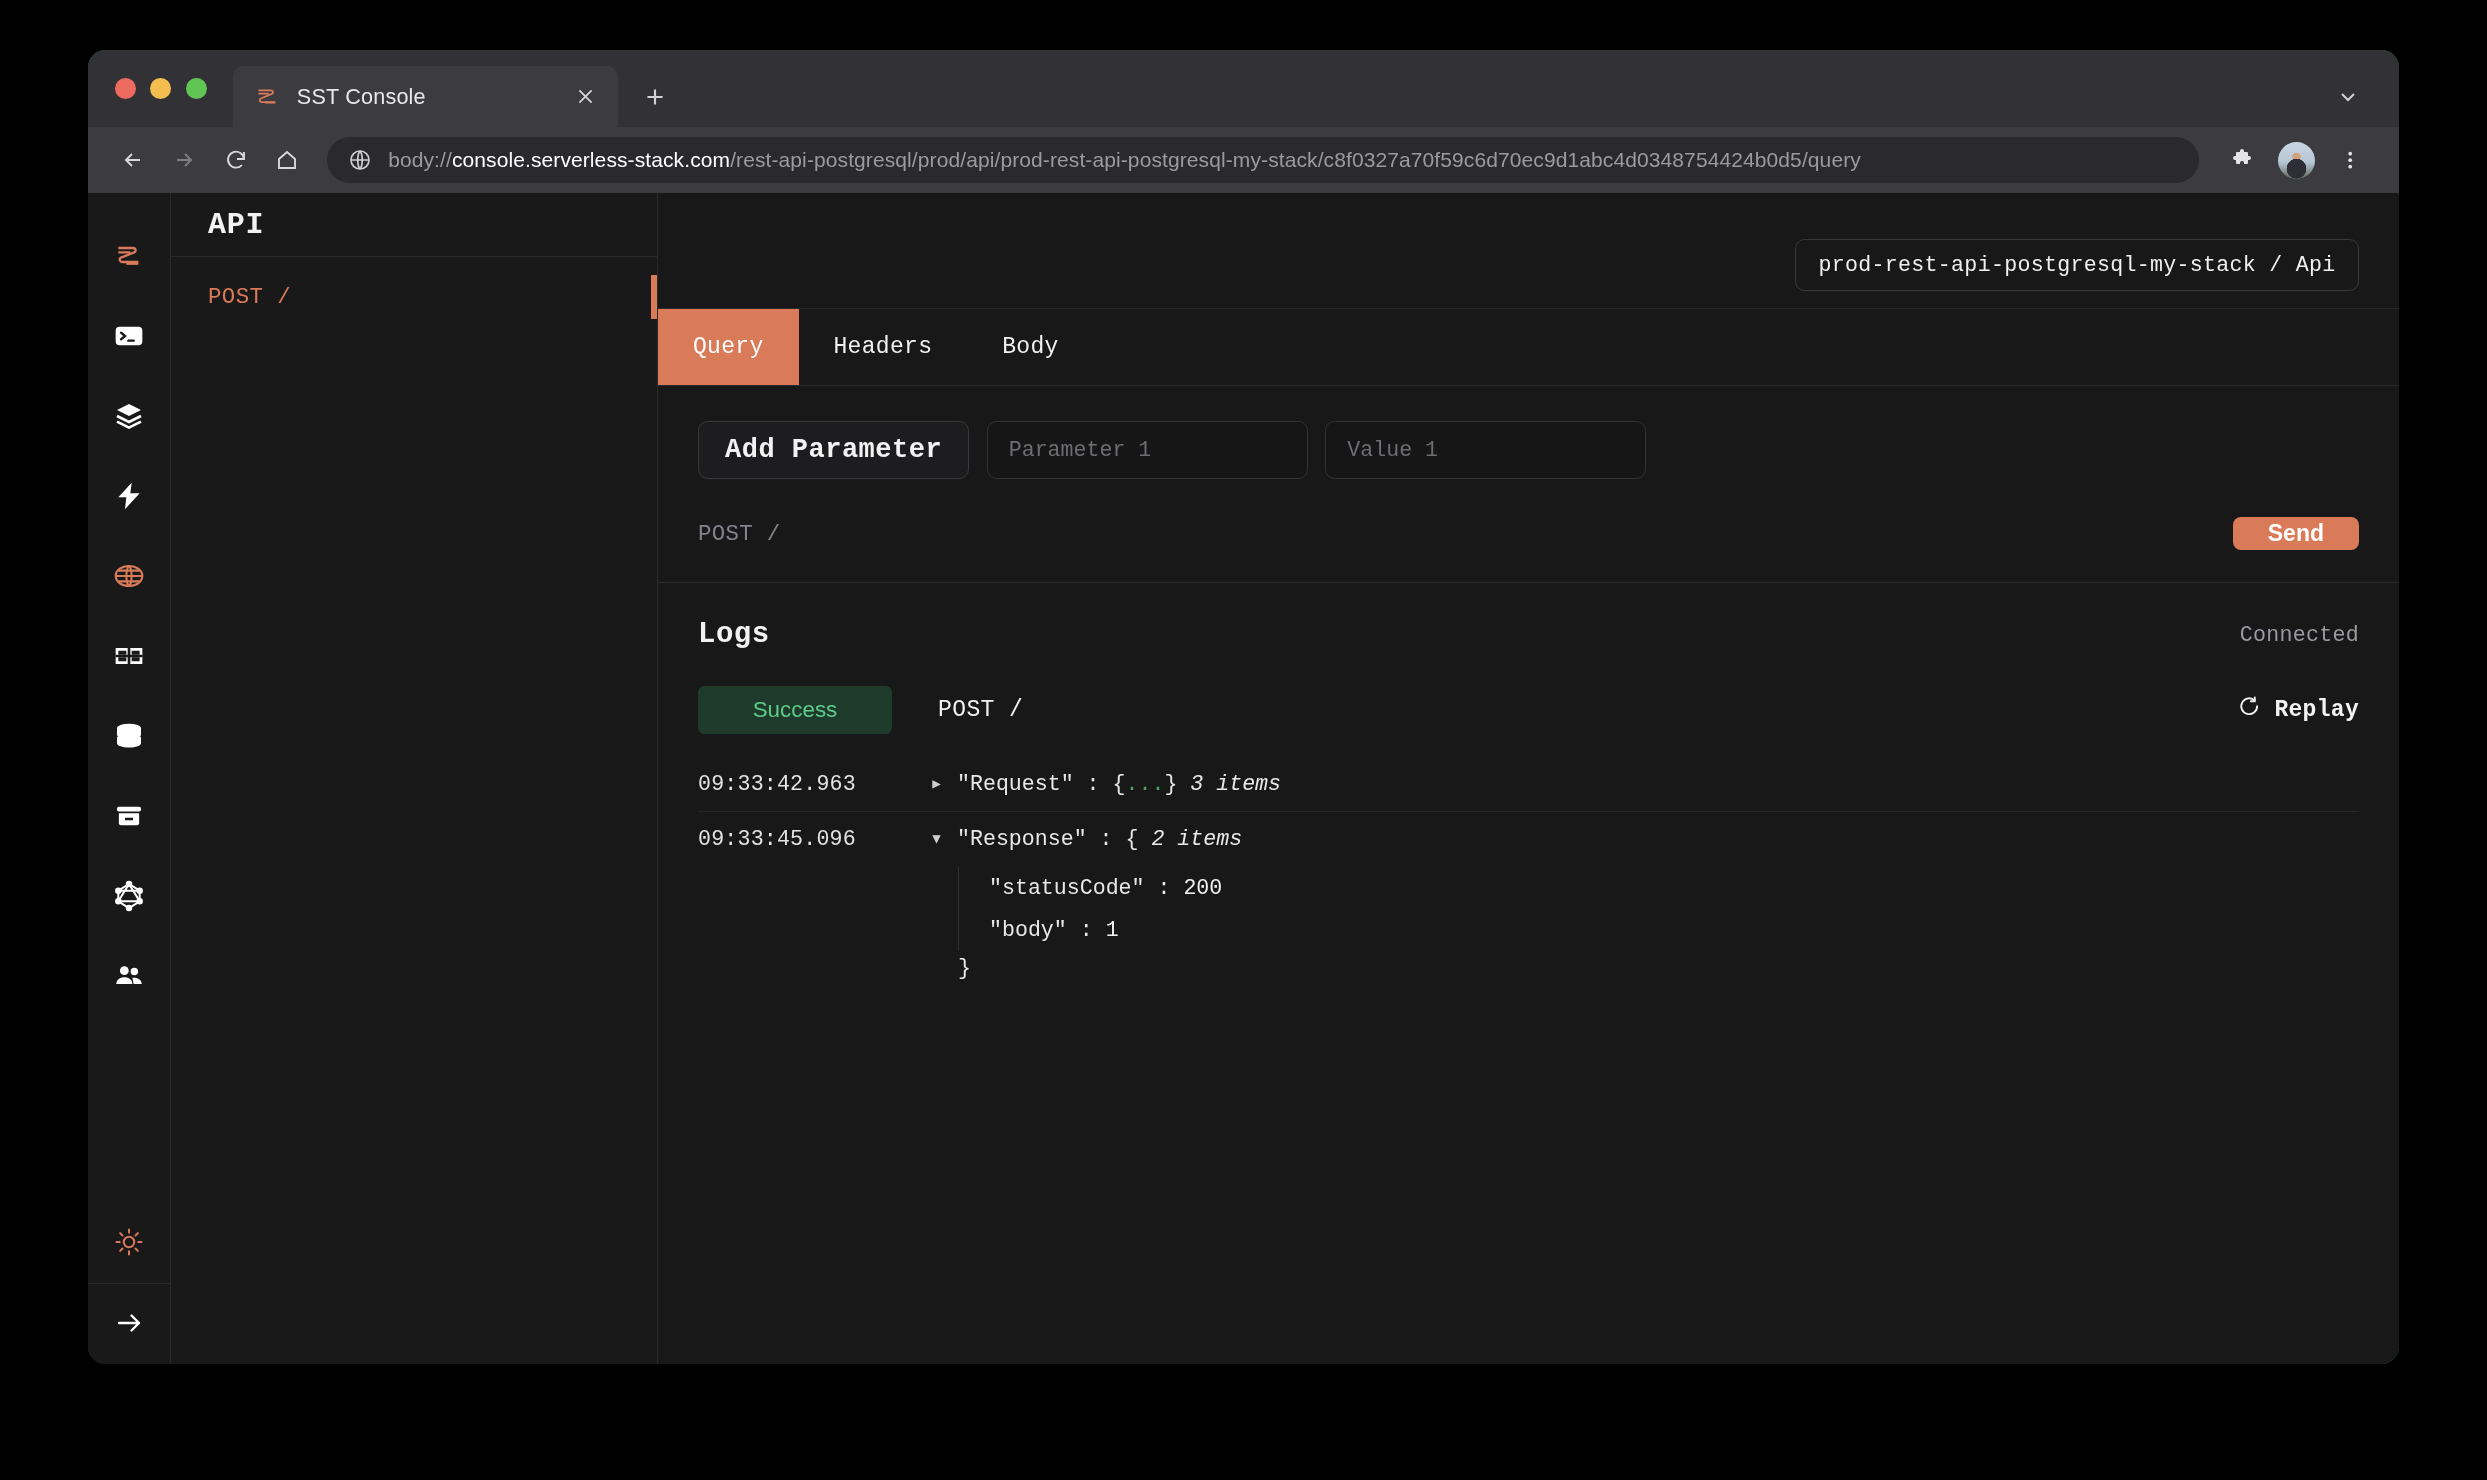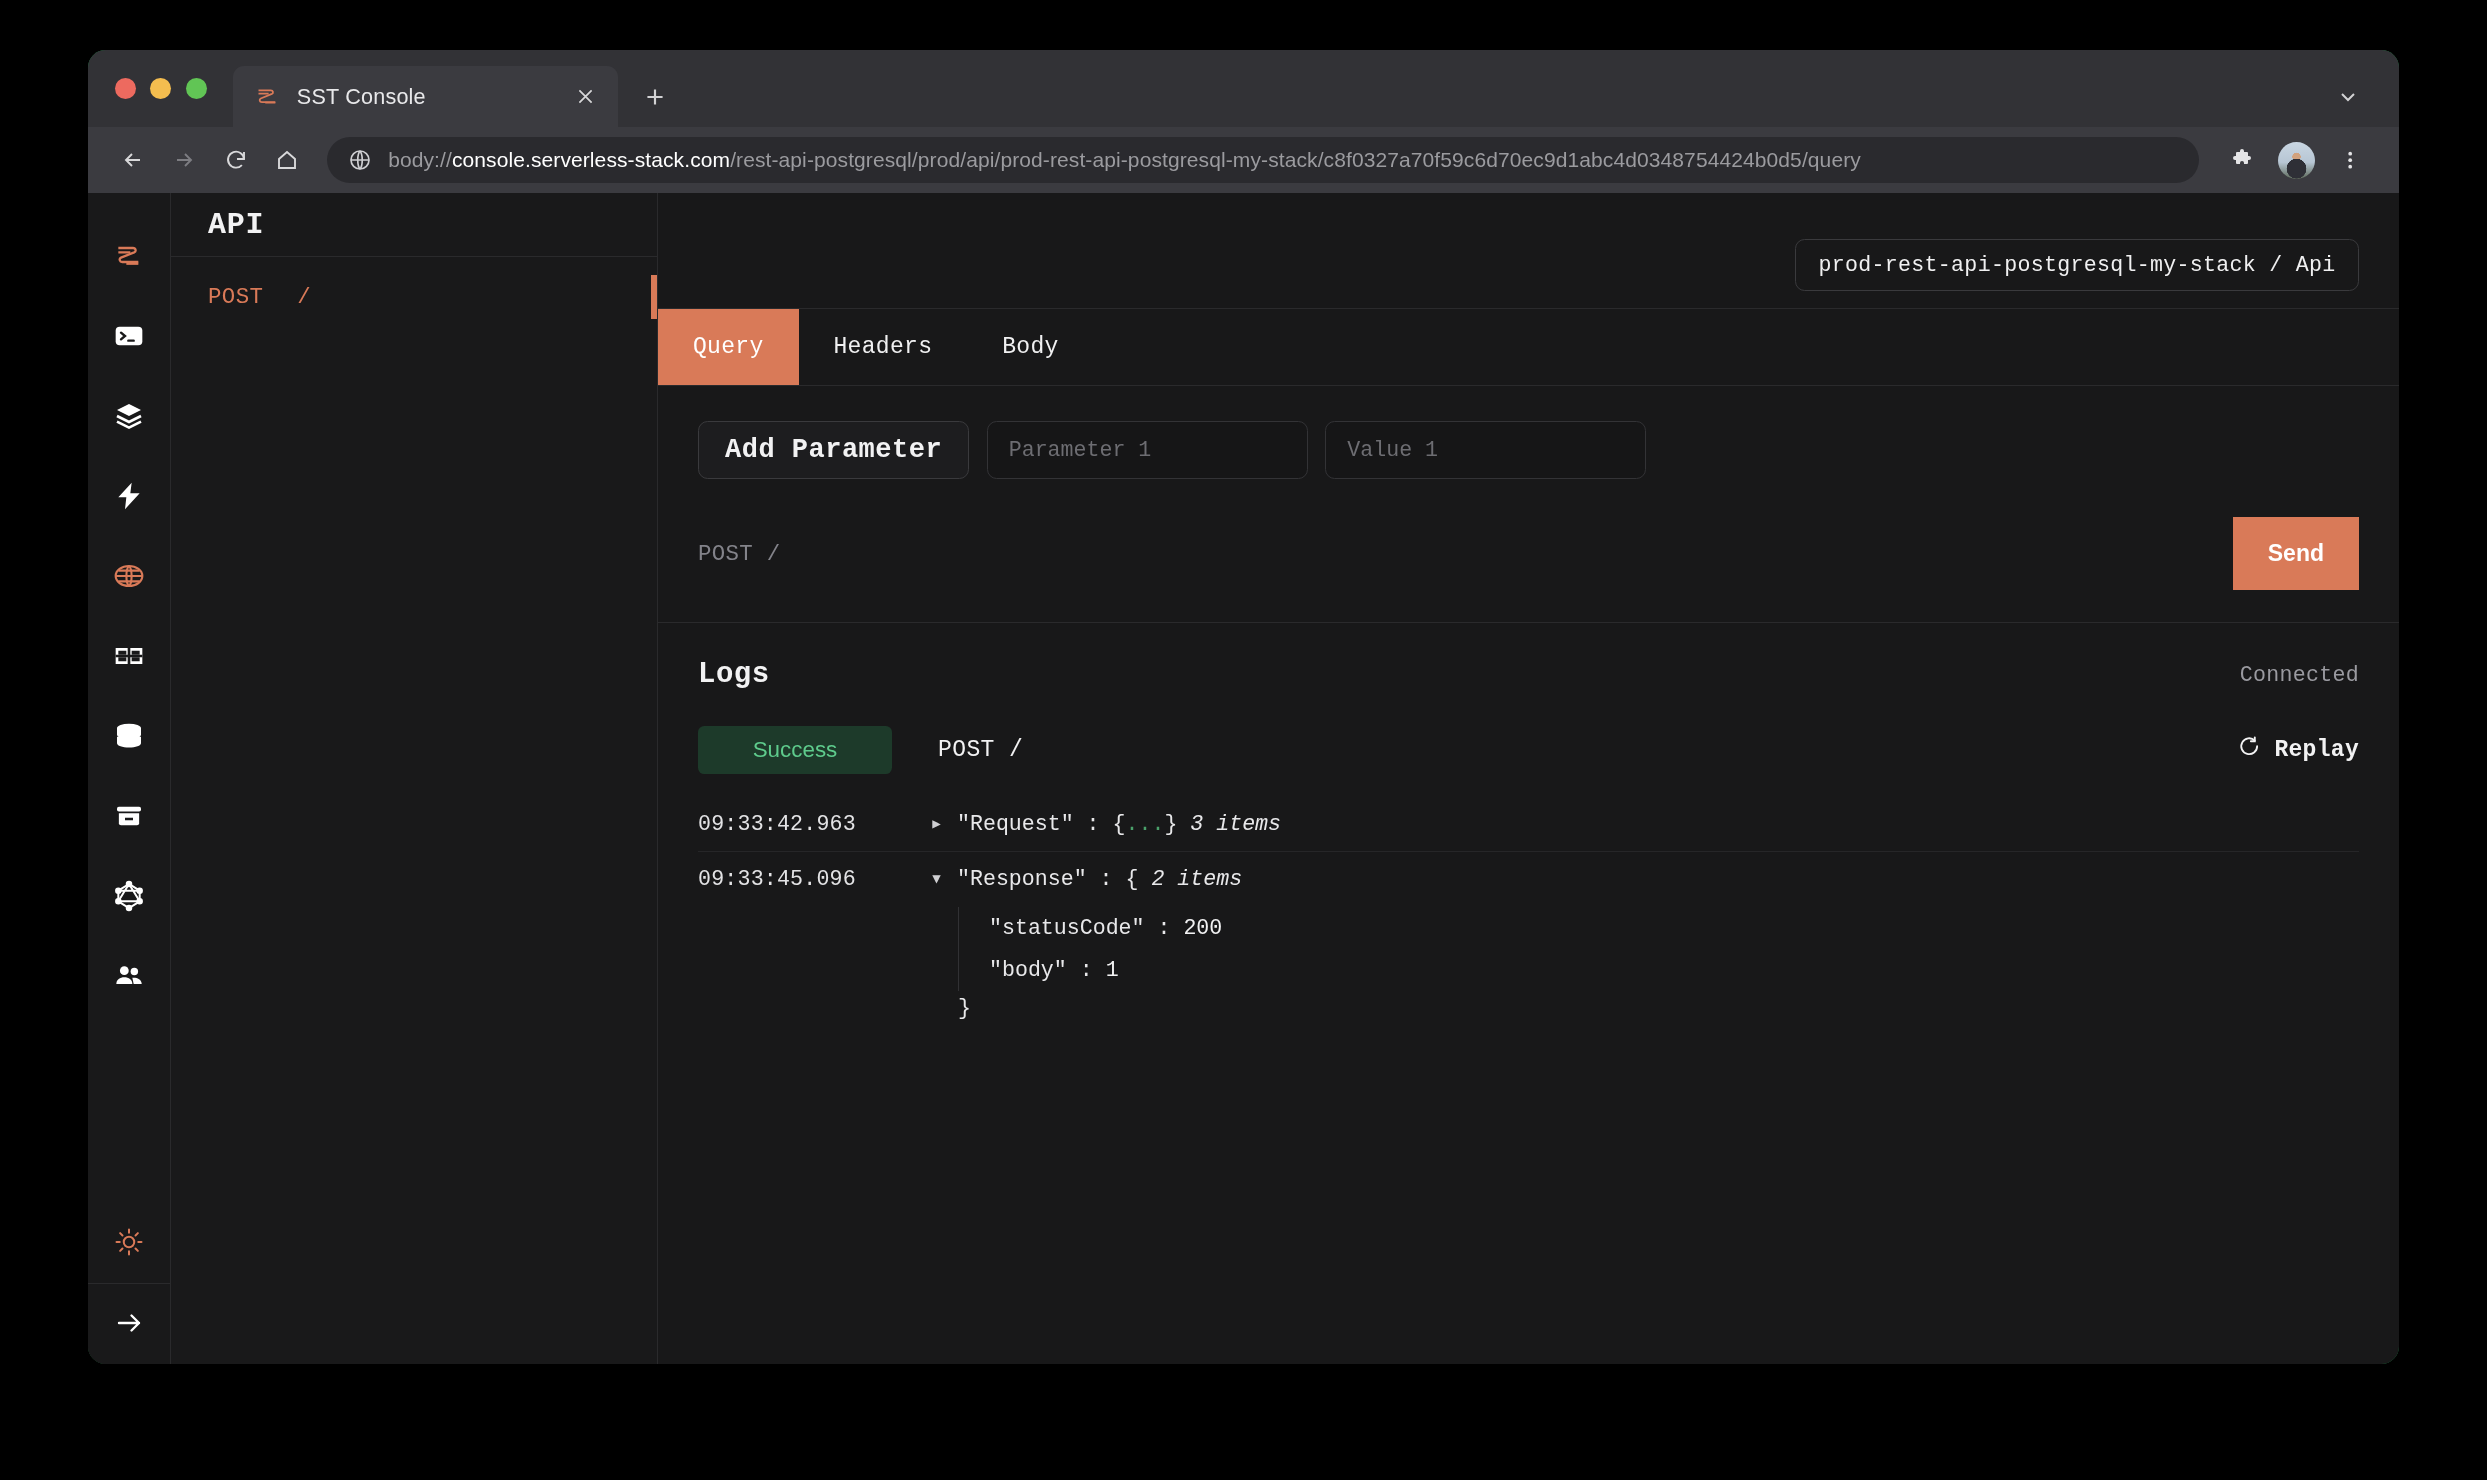--- a/index.html
+++ b/index.html
@@ -165,21 +165,21 @@
     padding: 0 37px;
     position: relative;
     color: #d97a58;
     font-family: "Liberation Mono", monospace;
     font-size: 22.4px; letter-spacing: 0.4px;
   }
   .route-item.active::after {
     content: ""; position: absolute; right: 0; top: 17.6px; bottom: 17.6px;
     width: 5.6px; background: #d97a58;
   }
-  .route-method { margin-right: 34px; }
+  .route-method { margin-right: 14px; }
   .route-path { }
 
   
   .main { flex: 1; display: flex; flex-direction: column; min-width: 0; margin-top: 28px; }
 
   .main-header {
     height: 88px; flex: none;
     border-bottom: 0.8px solid #2a2a2c;
     display: flex; align-items: center; justify-content: flex-end;
     padding: 0 40px;
@@ -243,24 +243,24 @@
     display: flex; align-items: center; justify-content: space-between;
     margin-top: 38px;
   }
   .endpoint-label {
     color: #83838a;
     font-family: "Liberation Mono", monospace;
     font-size: 22.4px; letter-spacing: 0.3px;
   }
   .btn-send {
     background: #d97a58;
-    border: none; border-radius: 0;
+    border: none; border-radius: 8px;
     color: #ffffff;
     font-size: 23px; font-weight: 700;
-    padding: 23px 35px;
+    padding: 3px 35px;
     display: flex; align-items: center; justify-content: center;
   }
 
   
   .logs-pane { flex: 1; padding: 35px 40px 0 40px; min-height: 0; overflow: hidden; }
   .logs-header {
     display: flex; align-items: center; justify-content: space-between;
     margin-bottom: 35px;
   }
   .logs-title {

